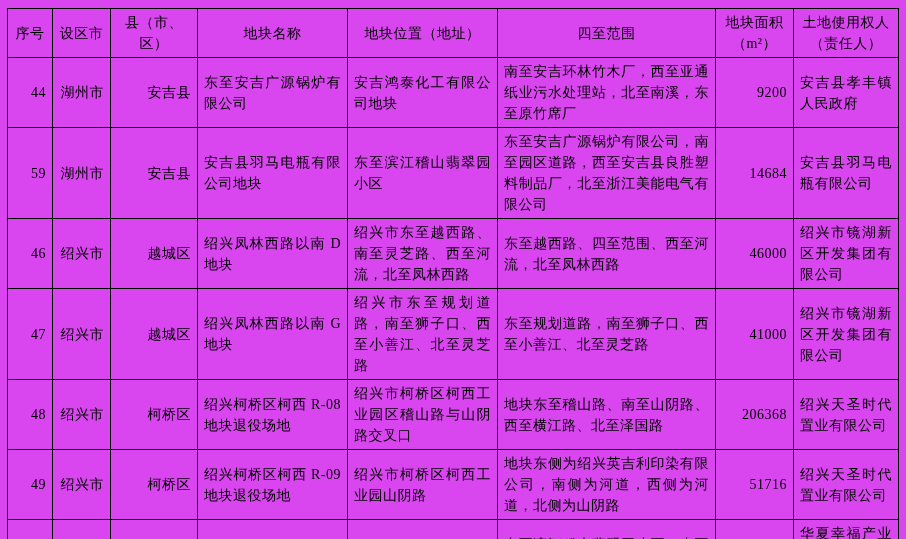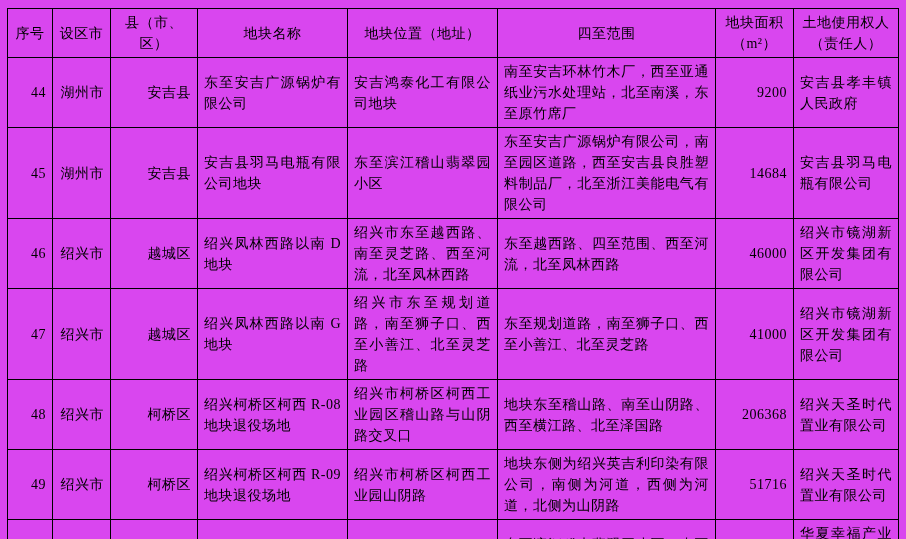--- a/index.html
+++ b/index.html
@@ -99,21 +99,21 @@
           <td class="c-center">44</td>
           <td class="c-center">湖州市</td>
           <td class="c-center">安吉县</td>
           <td class="c-just">东至安吉广源锅炉有限公司</td>
           <td class="c-just">安吉鸿泰化工有限公司地块</td>
           <td class="c-just">南至安吉环林竹木厂，西至亚通纸业污水处理站，北至南溪，东至原竹席厂</td>
           <td class="c-center">9200</td>
           <td class="c-just">安吉县孝丰镇人民政府</td>
         </tr>
         <tr style="height: 62px;">
-          <td class="c-center">45</td>
+          <td class="c-center">59</td>
           <td class="c-center">湖州市</td>
           <td class="c-center">安吉县</td>
           <td class="c-just">安吉县羽马电瓶有限公司地块</td>
           <td class="c-just">东至滨江稽山翡翠园小区</td>
           <td class="c-just">东至安吉广源锅炉有限公司，南至园区道路，西至安吉县良胜塑料制品厂，北至浙江美能电气有限公司</td>
           <td class="c-center">14684</td>
           <td class="c-just">安吉县羽马电瓶有限公司</td>
         </tr>
         <tr style="height: 62px;">
           <td class="c-center">46</td>

